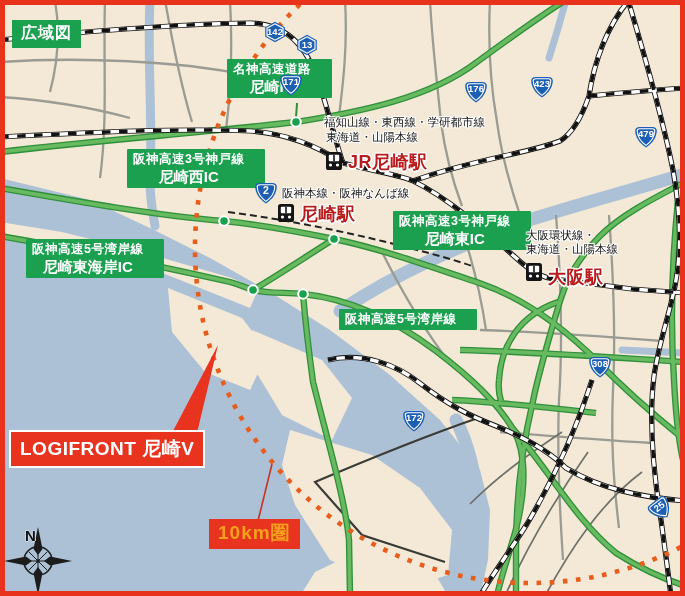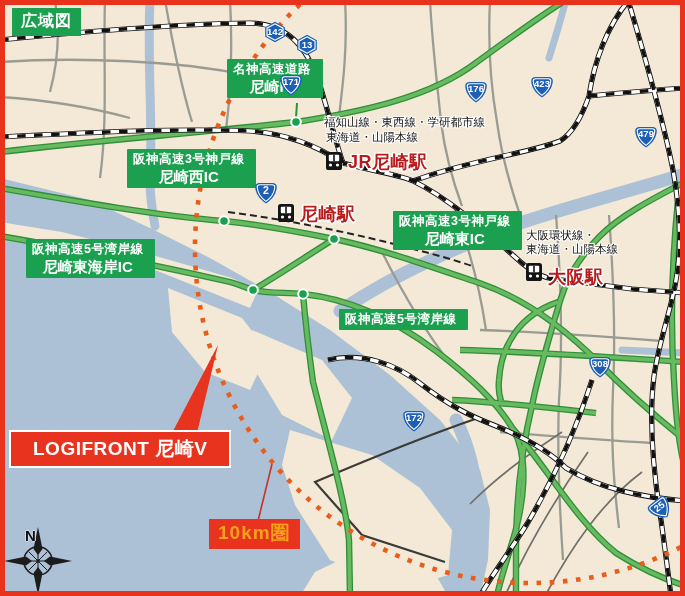--- a/index.html
+++ b/index.html
@@ -6,41 +6,41 @@
   .map-wrap{
     position:relative;width:685px;height:596px;overflow:hidden;
     background:#f3e9d6;
     font-family:"Liberation Sans","DejaVu Sans",sans-serif;
   }
   .map-wrap svg.base{position:absolute;left:0;top:0;}
   .overlay{position:absolute;white-space:nowrap;}
   
   .gbox{
     background:#1aa04f;color:#fff;text-align:center;font-weight:bold;
-    padding:3px 12px 2px 6px;line-height:1.25;border-radius:1px;
+    padding:3px 21px 2px 6px;line-height:1.25;border-radius:1px;
   }
   .gbox .l1{display:block;font-size:12.5px;letter-spacing:0.5px;}
   .gbox .l2{display:block;font-size:15px;}
   .badge{
     background:#1aa04f;color:#fff;font-weight:bold;font-size:16px;
     padding:3px 9px 4px 9px;letter-spacing:1px;
   }
   .note{
     font-weight:normal;font-size:11.5px;color:#141414;line-height:1.2;
     text-shadow:1px 0 0 #fff,-1px 0 0 #fff,0 1px 0 #fff,0 -1px 0 #fff,
                 1px 1px 0 #fff,-1px -1px 0 #fff,1px -1px 0 #fff,-1px 1px 0 #fff;
   }
   .stname{
     font-weight:bold;font-size:18px;color:#b91c1c;letter-spacing:0.5px;
     text-shadow:1.5px 0 0 #fff,-1.5px 0 0 #fff,0 1.5px 0 #fff,0 -1.5px 0 #fff,
                 1px 1px 0 #fff,-1px -1px 0 #fff,1px -1px 0 #fff,-1px 1px 0 #fff;
   }
   .sitebox{
     background:#e8331f;color:#fff;font-weight:bold;font-size:19px;
-    padding:4px 22px;border:2px solid #fff;letter-spacing:0.5px;
+    padding:4px 9px;border:2px solid #fff;letter-spacing:0.5px;
   }
   .radiusbox{
     background:#e8331f;color:#f5a11c;font-weight:bold;font-size:19px;
     padding:1px 9px 3px 9px;letter-spacing:1px;
   }
   .north{
     font-weight:bold;font-size:15px;color:#111;
     text-shadow:1px 0 0 #cfdbe8,-1px 0 0 #cfdbe8,0 1px 0 #cfdbe8,0 -1px 0 #cfdbe8;
   }
   .shield{position:absolute;}
@@ -242,21 +242,21 @@
         </g>
       <g>
           <circle cx="303" cy="294" r="5.8" fill="#fff"></circle>
           <circle cx="303" cy="294" r="3.8" fill="#18a14b"></circle>
         </g>
     </g>
 
     <rect x="2.5" y="2.5" width="680" height="591" fill="none" stroke="#e8321c" stroke-width="5"></rect>
   </svg>
 
-  <div class="overlay badge" style="left:12px;top:8px">広域図</div>
+  <div class="overlay badge" style="left:12px;top:20px">広域図</div>
 
   <div class="overlay gbox" style="left:227px;top:59px">
     <span class="l1">名神高速道路</span>
     <span class="l2">尼崎IC</span>
   </div>
   <div class="overlay gbox" style="left:127px;top:149px">
     <span class="l1">阪神高速3号神戸線</span>
     <span class="l2">尼崎西IC</span>
   </div>
   <div class="overlay gbox" style="left:393px;top:211px">
@@ -268,20 +268,21 @@
     <span class="l2">尼崎東海岸IC</span>
   </div>
   <div class="overlay gbox" style="left:339px;top:309px">
     <span class="l1">阪神高速5号湾岸線</span>
   </div>
 
   <div class="overlay note" style="left:324px;top:116px">福知山線・東西線・学研都市線</div>
   <div class="overlay note" style="left:326px;top:131px">東海道・山陽本線</div>
   <div class="overlay stname" style="left:348px;top:150px">JR尼崎駅</div>
 
+  <div class="overlay note" style="left:282px;top:187px">阪神本線・阪神なんば線</div>
   <div class="overlay stname" style="left:300px;top:202px">尼崎駅</div>
 
   <div class="overlay note" style="left:526px;top:229px">大阪環状線・</div>
   <div class="overlay note" style="left:526px;top:243px">東海道・山陽本線</div>
   <div class="overlay stname" style="left:548px;top:265px">大阪駅</div>
 
   <svg class="shield d2" style="left:279px;top:74px" width="24" height="22" viewBox="0 0 24 22">
     <path class="sh-bg" d="M12,21.5 C5,17 1.5,11 1.2,5 C1.1,2.2 3,1 5.5,1 L18.5,1 C21,1 22.9,2.2 22.8,5 C22.5,11 19,17 12,21.5 Z"></path>
     <path class="sh-in" d="M12,19.4 C6.8,15.6 3.5,10.4 3.2,5 C3.2,3.5 4.2,2.7 5.7,2.7 L18.3,2.7 C19.8,2.7 20.8,3.5 20.8,5 C20.5,10.4 17.2,15.6 12,19.4 Z"></path>
     <text x="12" y="11.4">171</text>

